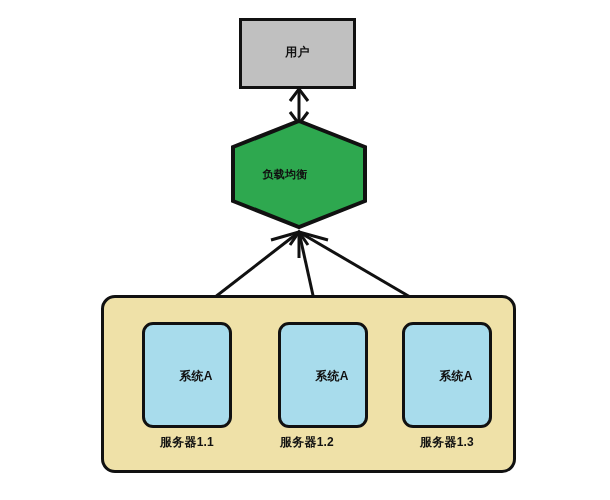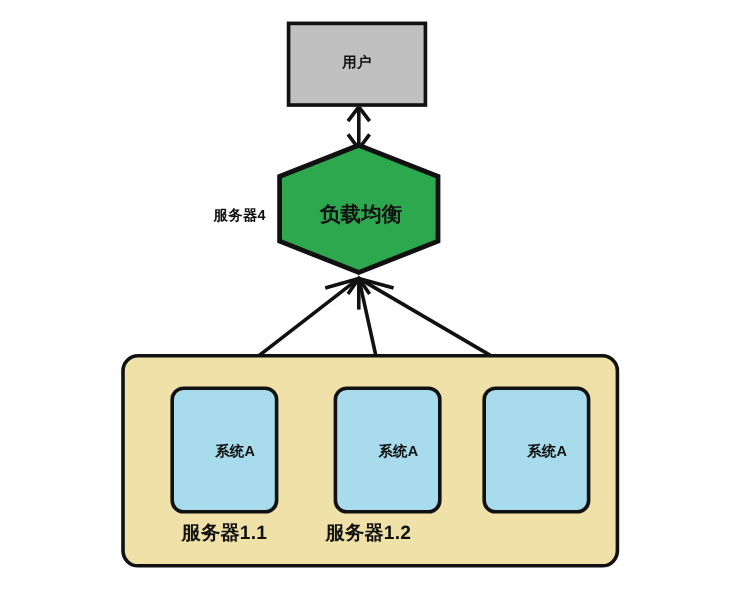--- a/index.html
+++ b/index.html
@@ -54,24 +54,24 @@
 
   
   #lb-hex {
     position: absolute;
     left: 201px;
     top: 118px;
     width: 140px;
     height: 112px;
   }
   #lb-label {
-    left: 203px;
+    left: 187px;
     top: 167px;
     width: 140px;
-    font-size: 17px;
+    font-size: 11px;
   }
   #server4-label {
     left: 140px;
     top: 171px;
     width: 70px;
     font-size: 12px;
     text-align: left;
     padding-left: 10px;
   }
 
@@ -104,21 +104,21 @@
 
   .sys-label {
     font-size: 12px;
     width: 108px;
   }
   #sys-label-1 { left: 114px; top: 368px; }
   #sys-label-2 { left: 250px; top: 368px; }
   #sys-label-3 { left: 374px; top: 368px; }
 
   .srv-label {
-    font-size: 16px;
+    font-size: 12px;
     width: 110px;
   }
   #srv-label-1 { left: 104px; top: 434px; }
   #srv-label-2 { left: 224px; top: 434px; }
   #srv-label-3 { left: 364px; top: 434px; }
 </style>
 </head>
 <body>
 
 <div id="canvas">
@@ -148,26 +148,26 @@
 
   <div id="group-box"></div>
 
   <div id="user-box"></div>
   <div class="node-label" id="user-box-label">用户</div>
 
   <svg id="lb-hex" viewBox="0 0 140 112" xmlns="http://www.w3.org/2000/svg">
     <polygon points="70,3 136,29 136,83 70,109 4,83 4,29" fill="#2ea84f" stroke="#111111" stroke-width="4" stroke-linejoin="miter"></polygon>
   </svg>
   <div class="node-label" id="lb-label">负载均衡</div>
-  <div class="node-label" id="server4-label">服务器4</div>
 
   <div class="sys-box" id="sys-box-1"></div>
   <div class="node-label sys-label" id="sys-label-1">系统A</div>
   <div class="node-label srv-label" id="srv-label-1">服务器1.1</div>
 
   <div class="sys-box" id="sys-box-2"></div>
   <div class="node-label sys-label" id="sys-label-2">系统A</div>
   <div class="node-label srv-label" id="srv-label-2">服务器1.2</div>
 
   <div class="sys-box" id="sys-box-3"></div>
   <div class="node-label sys-label" id="sys-label-3">系统A</div>
+  <div class="node-label srv-label" id="srv-label-3">服务器1.3</div>
 
 </div>
 
 </body></html>

